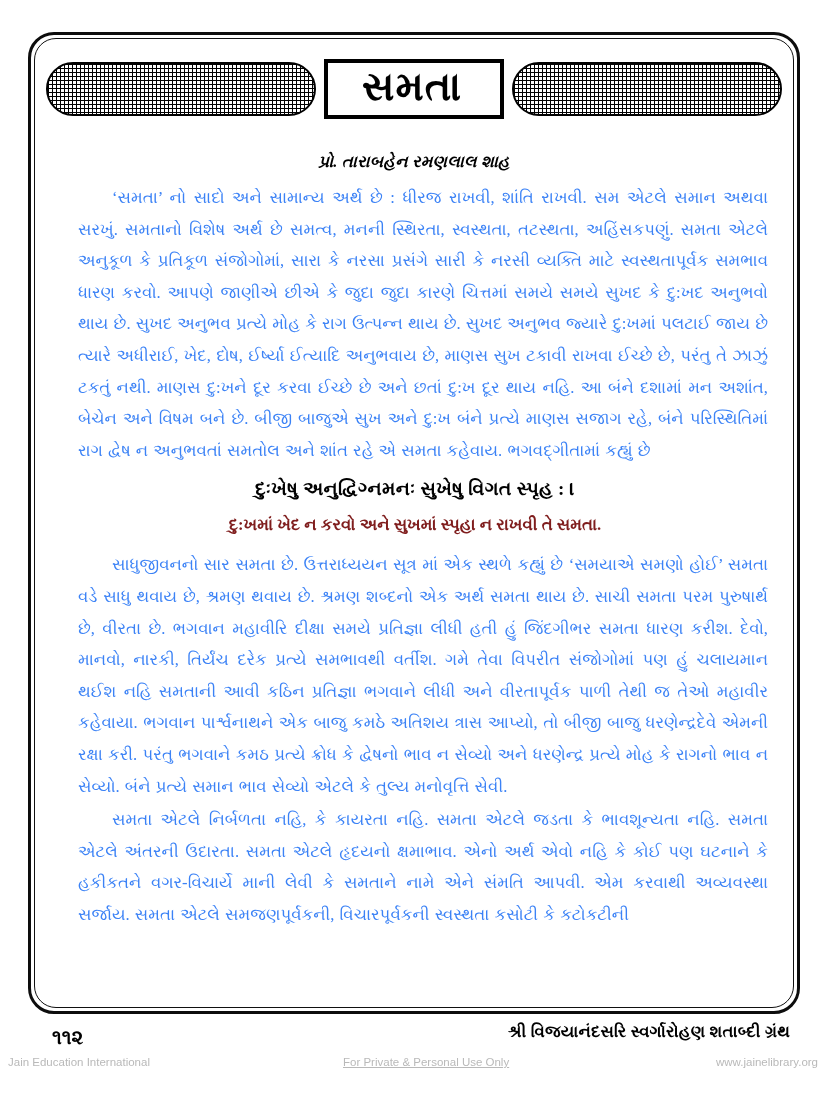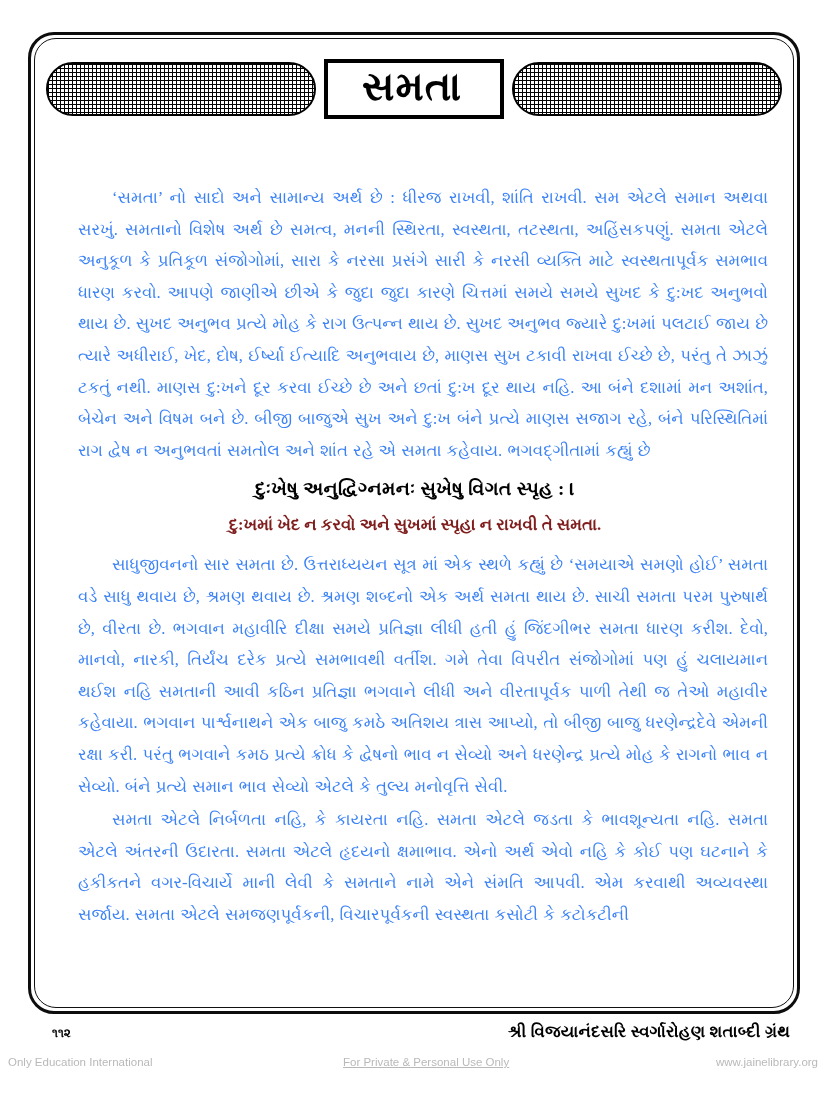--- a/index.html
+++ b/index.html
@@ -139,21 +139,21 @@
     line-height: 33px;
     font-weight: bold;
     color: #7f1d1d;
   }
 
   
   .folio {
     position: absolute;
     left: 52px;
     top: 1026px;
-    font-size: 12px;
+    font-size: 20px;
     font-weight: bold;
     color: #000;
   }
   .running-footer {
     position: absolute;
     right: 38px;
     top: 1022px;
     font-size: 16.5px;
     font-weight: bold;
     color: #000;
@@ -185,31 +185,32 @@
   <div class="frame-inner"></div>
 
   <div class="header">
     <div class="hatch left"></div>
     <div class="title-box">
       <span class="title-text">સમતા</span>
     </div>
     <div class="hatch right"></div>
   </div>
 
+  <div class="byline">પ્રો. તારાબહેન રમણલાલ શાહ</div>
 
   <div class="body-col">
     <p class="para indent">‘સમતા’ નો સાદો અને સામાન્ય અર્થ છે : ધીરજ રાખવી, શાંતિ રાખવી. સમ એટલે સમાન અથવા સરખું. સમતાનો વિશેષ અર્થ છે સમત્વ, મનની સ્થિરતા, સ્વસ્થતા, તટસ્થતા, અહિંસકપણું. સમતા એટલે અનુકૂળ કે પ્રતિકૂળ સંજોગોમાં, સારા કે નરસા પ્રસંગે સારી કે નરસી વ્યક્તિ માટે સ્વસ્થતાપૂર્વક સમભાવ ધારણ કરવો. આપણે જાણીએ છીએ કે જુદા જુદા કારણે ચિત્તમાં સમયે સમયે સુખદ કે દુ:ખદ અનુભવો થાય છે. સુખદ અનુભવ પ્રત્યે મોહ કે રાગ ઉત્પન્ન થાય છે. સુખદ અનુભવ જ્યારે દુ:ખમાં પલટાઈ જાય છે ત્યારે અધીરાઈ, ખેદ, દોષ, ઈર્ષ્યા ઈત્યાદિ અનુભવાય છે, માણસ સુખ ટકાવી રાખવા ઈચ્છે છે, પરંતુ તે ઝાઝું ટકતું નથી. માણસ દુ:ખને દૂર કરવા ઈચ્છે છે અને છતાં દુ:ખ દૂર થાય નહિ. આ બંને દશામાં મન અશાંત, બેચેન અને વિષમ બને છે. બીજી બાજુએ સુખ અને દુ:ખ બંને પ્રત્યે માણસ સજાગ રહે, બંને પરિસ્થિતિમાં રાગ દ્વેષ ન અનુભવતાં સમતોલ અને શાંત રહે એ સમતા કહેવાય. ભગવદ્ગીતામાં કહ્યું છે</p>
     <p class="verse">દુઃખેષુ અનુદ્વિગ્નમનઃ સુખેષુ વિગત સ્પૃહ : ।</p>
     <p class="verse-gloss">દુ:ખમાં ખેદ ન કરવો અને સુખમાં સ્પૃહા ન રાખવી તે સમતા.</p>
     <p class="para indent">સાધુજીવનનો સાર સમતા છે. ઉત્તરાધ્યયન સૂત્ર માં એક સ્થળે કહ્યું છે ‘સમયાએ સમણો હોઈ’ સમતા વડે સાધુ થવાય છે, શ્રમણ થવાય છે. શ્રમણ શબ્દનો એક અર્થ સમતા થાય છે. સાચી સમતા પરમ પુરુષાર્થ છે, વીરતા છે. ભગવાન મહાવીરિ દીક્ષા સમયે પ્રતિજ્ઞા લીધી હતી   હું જિંદગીભર સમતા ધારણ કરીશ. દેવો, માનવો, નારકી, તિર્યંચ દરેક પ્રત્યે સમભાવથી વર્તીશ. ગમે તેવા વિપરીત સંજોગોમાં પણ હું ચલાયમાન થઈશ નહિ સમતાની આવી કઠિન પ્રતિજ્ઞા ભગવાને લીધી અને વીરતાપૂર્વક પાળી તેથી જ તેઓ મહાવીર કહેવાયા. ભગવાન પાર્શ્વનાથને એક બાજુ કમઠે અતિશય ત્રાસ આપ્યો, તો બીજી બાજુ ધરણેન્દ્રદેવે એમની રક્ષા કરી. પરંતુ ભગવાને કમઠ પ્રત્યે ક્રોધ કે દ્વેષનો ભાવ ન સેવ્યો અને ધરણેન્દ્ર પ્રત્યે મોહ કે રાગનો ભાવ ન સેવ્યો. બંને પ્રત્યે સમાન ભાવ સેવ્યો એટલે કે તુલ્ય મનોવૃત્તિ સેવી.</p>
     <p class="para indent">સમતા એટલે નિર્બળતા નહિ, કે કાયરતા નહિ. સમતા એટલે જડતા કે ભાવશૂન્યતા નહિ. સમતા એટલે અંતરની ઉદારતા. સમતા એટલે હૃદયનો ક્ષમાભાવ. એનો અર્થ એવો નહિ કે કોઈ પણ ઘટનાને કે હકીકતને વગર-વિચાર્યે માની લેવી કે સમતાને નામે એને સંમતિ આપવી. એમ કરવાથી અવ્યવસ્થા સર્જાય. સમતા એટલે સમજણપૂર્વકની, વિચારપૂર્વકની સ્વસ્થતા   કસોટી કે કટોકટીની</p>
   </div>
 
   <div class="folio">૧૧૨</div>
   <div class="running-footer">શ્રી વિજયાનંદસરિ સ્વર્ગારોહણ શતાબ્દી ગ્રંથ</div>
 
   <div class="scan-footer">
-    <span class="sf-left">Only Education International</span>
+    <span class="sf-left">Jain Education International</span>
     <span class="sf-center">For Private &amp; Personal Use Only</span>
     <span class="sf-right">www.jainelibrary.org</span>
   </div>
 
 </div>
 
 </body></html>

